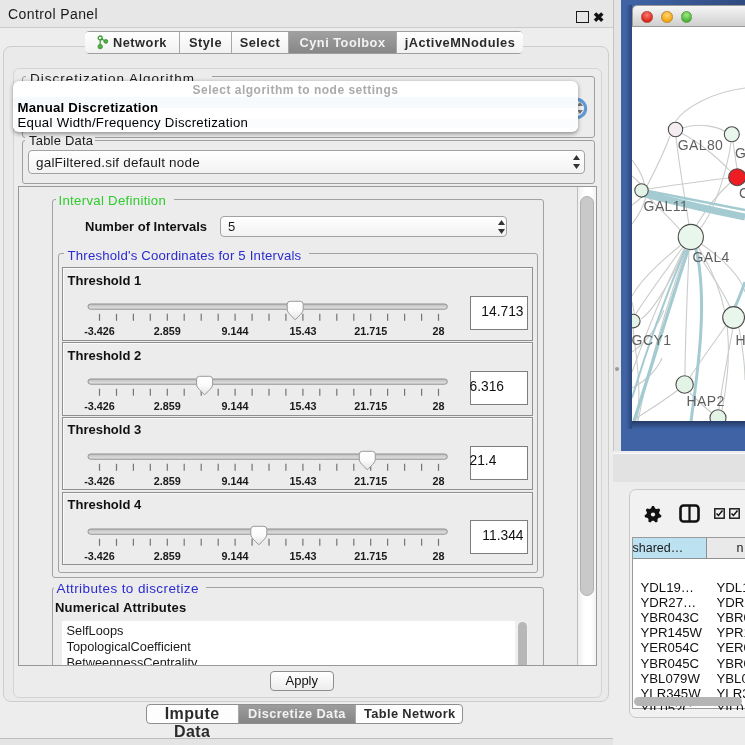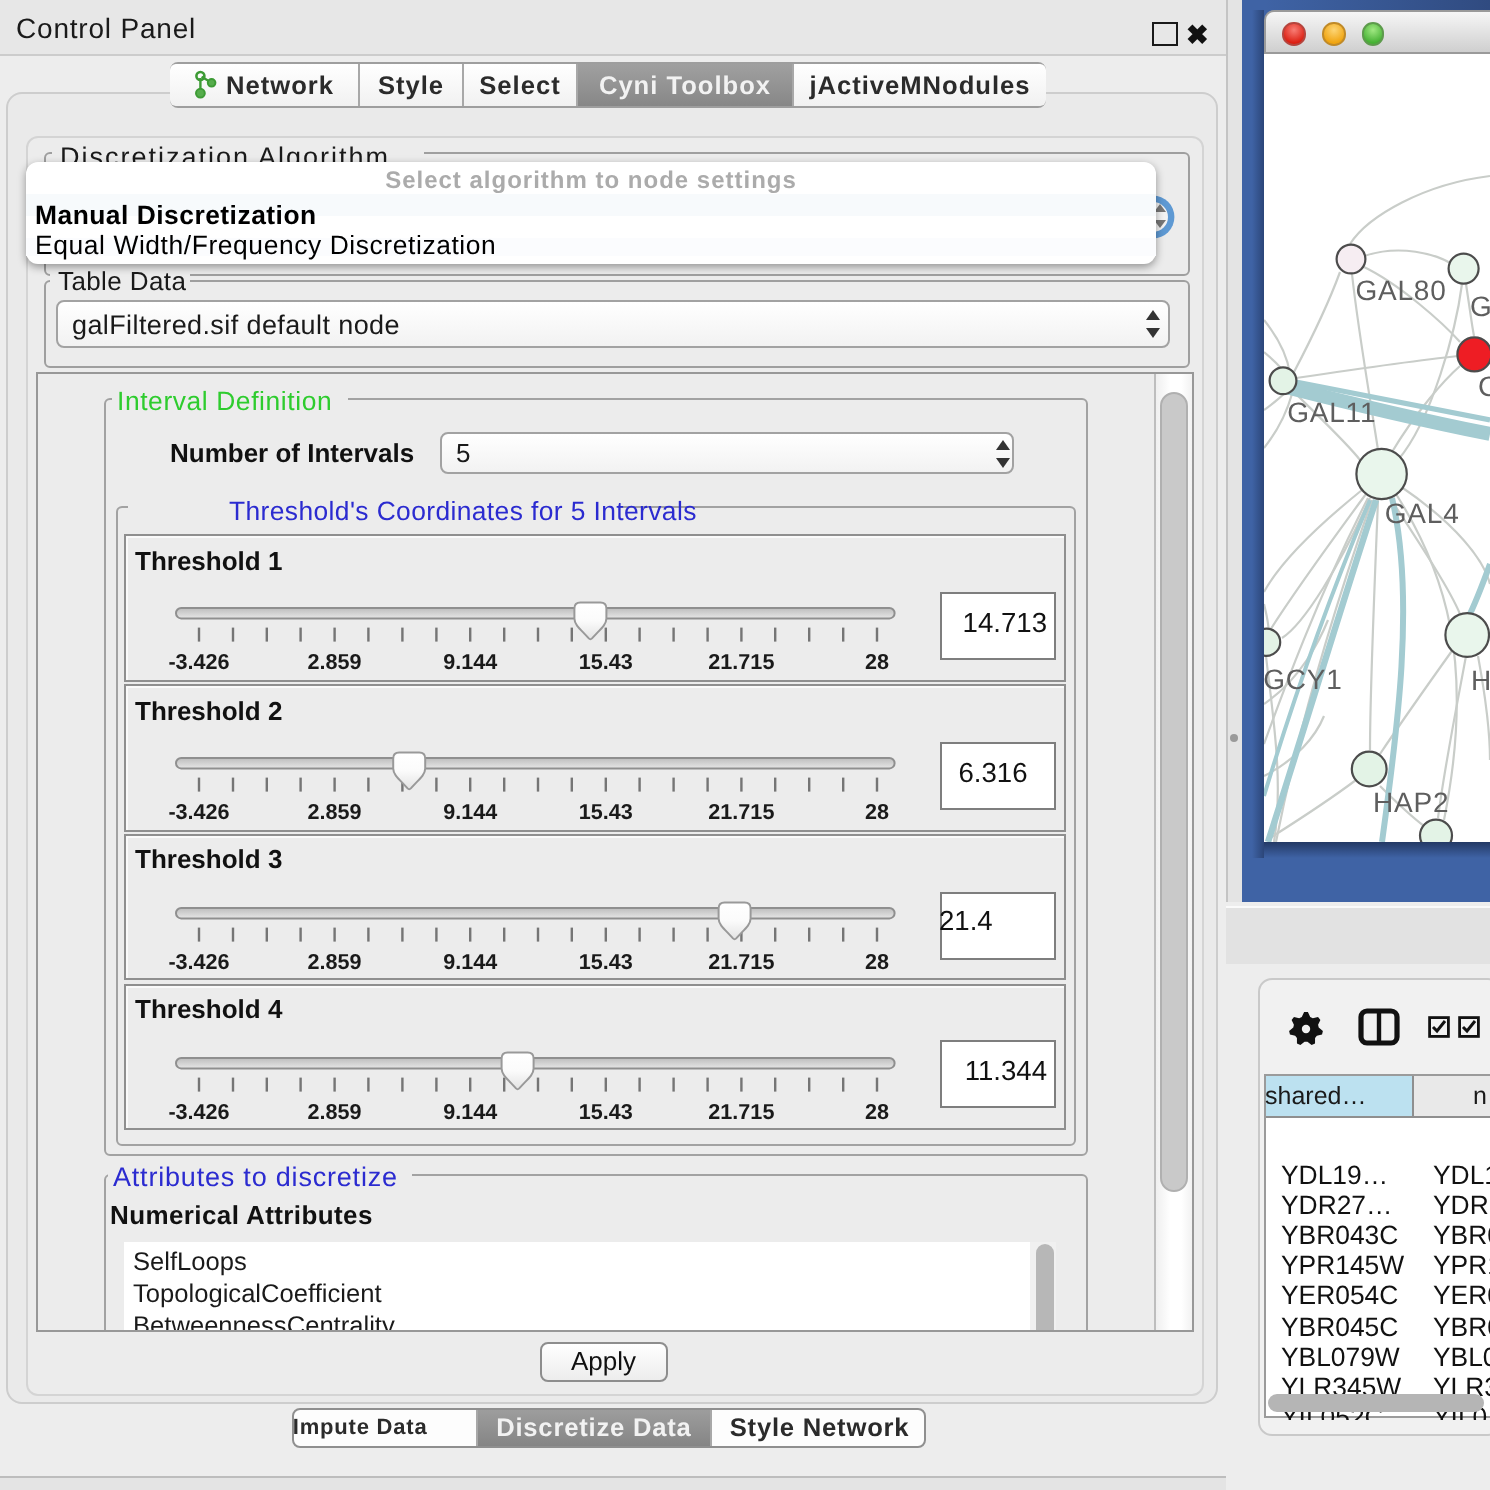--- a/index.html
+++ b/index.html
@@ -52,21 +52,21 @@
 <div class="tx" style="left:40.5px;top:6.5px;font-size:13.2px;color:#2ecc2e;font-weight:normal;letter-spacing:0.3px;">Interval Definition</div>
 <div class="tx" style="left:67px;top:32.5px;font-size:13px;color:#111;font-weight:bold;">Number of Intervals</div>
 <div class="abs" style="left:201.5px;top:30px;width:287px;height:21px;background:linear-gradient(#ffffff,#f2f2f2);border:1px solid #a2a2a2;border-radius:4px;box-sizing:border-box;"></div>
 <div class="tx" style="left:210px;top:33px;font-size:13px;color:#1a1a1a;font-weight:normal;">5</div>
 <svg class="abs" style="left:479px;top:32.5px" width="9" height="16" viewBox="0 0 9 16">
       <path d="M4.5 1 L8 6 L1 6 Z" fill="#333"></path>
       <path d="M4.5 15 L8 10 L1 10 Z" fill="#333"></path>
     </svg>
 <div class="abs" style="left:40.3px;top:67.4px;width:477.49999999999994px;height:317.6px;border:1px solid #a2a2a2;border-radius:3px;"></div>
 <div class="abs" style="left:46px;top:61.5px;width:245px;height:13px;background:#ececec;"></div>
-<div class="tx" style="left:49.5px;top:61.5px;font-size:13.2px;color:#2b2bd0;font-weight:normal;letter-spacing:0.2px;margin-left:47px;">Threshold's Coordinates for 5 Intervals</div>
+<div class="tx" style="left:49.5px;top:61.5px;font-size:13.2px;color:#2b2bd0;font-weight:normal;letter-spacing:0.2px;">Threshold's Coordinates for 5 Intervals</div>
 <div class="abs" style="left:44px;top:81.19999999999999px;width:470.70000000000005px;height:73.6px;border:1px solid #8f8f8f;background:#ececec;box-shadow:inset 1px 1px 0 #fafafa;box-sizing:border-box;"></div>
 <div class="tx" style="left:49.5px;top:86.69999999999999px;font-size:13px;color:#111;font-weight:bold;">Threshold 1</div>
 <svg class="abs" style="left:50px;top:107.19999999999999px" width="385" height="47" viewBox="0 0 385 47">
       <defs>
         <linearGradient id="tg" x1="0" y1="0" x2="0" y2="1">
           <stop offset="0" stop-color="#ffffff"></stop>
           <stop offset="0.5" stop-color="#fbfbfb"></stop>
           <stop offset="1" stop-color="#e3e3e3"></stop>
         </linearGradient>
       </defs>
@@ -148,21 +148,21 @@
       <text x="99.3" y="41.5" font-size="10.8" font-weight="bold" fill="#1a1a1a" text-anchor="middle" font-family="Liberation Sans,sans-serif">2.859</text>
       <text x="167.1" y="41.5" font-size="10.8" font-weight="bold" fill="#1a1a1a" text-anchor="middle" font-family="Liberation Sans,sans-serif">9.144</text>
       <text x="234.9" y="41.5" font-size="10.8" font-weight="bold" fill="#1a1a1a" text-anchor="middle" font-family="Liberation Sans,sans-serif">15.43</text>
       <text x="302.7" y="41.5" font-size="10.8" font-weight="bold" fill="#1a1a1a" text-anchor="middle" font-family="Liberation Sans,sans-serif">21.715</text>
       <text x="370.5" y="41.5" font-size="10.8" font-weight="bold" fill="#1a1a1a" text-anchor="middle" font-family="Liberation Sans,sans-serif">28</text>
       <g transform="translate(136.6,7.8)">
         <path d="M -8 3.5 Q -8 0.5 -5 0.5 L 5 0.5 Q 8 0.5 8 3.5 L 8 8.5 C 8 11 6 13 3.5 15.5 L 0.8 18.4 Q 0 19.2 -0.8 18.4 L -3.5 15.5 C -6 13 -8 11 -8 8.5 Z" fill="url(#tg)" stroke="#999999" stroke-width="1"></path>
       </g>
     </svg>
 <div class="abs" style="left:451.5px;top:184.8px;width:58px;height:34px;background:#fff;border:1px solid #7e7e7e;box-sizing:border-box;"></div>
-<div class="tx" style="left:451.5px;top:192.5px;width:54px;text-align:center;font-size:13.8px;color:#111;">6.316</div>
+<div class="tx" style="left:451.5px;top:192.5px;width:54px;text-align:left;font-size:13.8px;color:#111;">6.316</div>
 <div class="abs" style="left:44px;top:230.8px;width:470.70000000000005px;height:73.6px;border:1px solid #8f8f8f;background:#ececec;box-shadow:inset 1px 1px 0 #fafafa;box-sizing:border-box;"></div>
 <div class="tx" style="left:49.5px;top:236.3px;font-size:13px;color:#111;font-weight:bold;">Threshold 3</div>
 <svg class="abs" style="left:50px;top:256.8px" width="385" height="47" viewBox="0 0 385 47">
       <defs>
         <linearGradient id="tg" x1="0" y1="0" x2="0" y2="1">
           <stop offset="0" stop-color="#ffffff"></stop>
           <stop offset="0.5" stop-color="#fbfbfb"></stop>
           <stop offset="1" stop-color="#e3e3e3"></stop>
         </linearGradient>
       </defs>
@@ -258,23 +258,23 @@
 <div class="tx" style="left:37px;top:413.5px;font-size:13px;color:#111;font-weight:bold;letter-spacing:0.2px;">Numerical Attributes</div>
 <div class="abs" style="left:44px;top:434.5px;width:453px;height:60px;background:#ffffff;"></div>
 <div class="tx" style="left:48.5px;top:436.5px;font-size:12.8px;color:#1a1a1a;font-weight:normal;">SelfLoops</div>
 <div class="tx" style="left:48.5px;top:452.5px;font-size:12.8px;color:#1a1a1a;font-weight:normal;">TopologicalCoefficient</div>
 <div class="tx" style="left:48.5px;top:468.5px;font-size:12.8px;color:#1a1a1a;font-weight:normal;">BetweennessCentrality</div>
 <div class="abs" style="left:497px;top:434.5px;width:13px;height:60px;background:#f0f0f0;"></div>
 <div class="abs" style="left:500px;top:435.5px;width:9px;height:60px;background:#b7b7b7;border-radius:4.5px 4.5px 0 0;"></div>
 </div>
 <div class="abs" style="left:269.5px;top:671px;width:64.5px;height:19.5px;background:linear-gradient(#ffffff,#ededed);border:1px solid #8d8d8d;border-radius:4px;box-sizing:border-box;text-align:center;line-height:18px;font-size:13px;color:#111;">Apply</div>
 <div class="abs" style="left:146.4px;top:703.8px;width:317.1px;height:20px;background:#fdfdfd;border:1px solid #8f8f8f;border-radius:4px;box-sizing:border-box;"></div>
-<div class="abs" style="left:146.4px;top:704.8px;width:92.4px;height:18px;border-right:1px solid #a8a8a8;border-radius:3px 0 0 3px;box-sizing:border-box;line-height:18px;font-size:11px;color:#2b2b2b;font-weight:bold;letter-spacing:0.4px;">Impute Data</div>
+<div class="abs" style="left:146.4px;top:704.8px;width:92.4px;height:18px;border-right:1px solid #a8a8a8;border-radius:3px 0 0 3px;box-sizing:border-box;text-align:center;line-height:18px;font-size:16px;color:#2b2b2b;font-weight:bold;letter-spacing:0.4px;">Impute Data</div>
 <div class="abs" style="left:238.8px;top:704.8px;width:117.30000000000001px;height:18px;background:linear-gradient(#9d9d9d,#858585);border-right:1px solid #a8a8a8;box-sizing:border-box;text-align:center;line-height:18px;font-size:12.8px;color:#f2f2f2;font-weight:bold;letter-spacing:0.4px;">Discretize Data</div>
-<div class="abs" style="left:356.1px;top:704.8px;width:107.39999999999998px;height:18px;border-radius:0 3px 3px 0;box-sizing:border-box;text-align:center;line-height:18px;font-size:12.8px;color:#2b2b2b;font-weight:bold;letter-spacing:0.4px;">Style Network</div>
+<div class="abs" style="left:356.1px;top:704.8px;width:107.39999999999998px;height:18px;border-radius:0 3px 3px 0;box-sizing:border-box;text-align:center;line-height:18px;font-size:12.8px;color:#2b2b2b;font-weight:bold;letter-spacing:0.4px;">Table Network</div>
 <div class="abs" style="left:13px;top:80.5px;width:565px;height:51px;background:#ffffff;border-radius:6px;box-shadow:0 1.5px 4px rgba(0,0,0,0.38);"></div>
 <div class="abs" style="left:13px;top:96.5px;width:565px;height:11px;background:#f7fafc;"></div>
 <div class="abs" style="left:13px;top:119px;width:565px;height:9px;background:#fbfcfe;"></div>
 <div class="tx" style="left:13px;top:82.5px;width:565px;text-align:center;font-size:12px;color:#ababab;font-weight:bold;letter-spacing:0.5px;">Select algorithm to node settings</div>
 <div class="tx" style="left:17.5px;top:99.8px;font-size:13.2px;color:#000;font-weight:bold;letter-spacing:0.25px;">Manual Discretization</div>
 <div class="tx" style="left:17.5px;top:115.2px;font-size:13.2px;color:#000;font-weight:normal;letter-spacing:0.3px;">Equal Width/Frequency Discretization</div>
 <div class="abs" style="left:615px;top:367px;width:4px;height:4px;border-radius:50%;background:#9a9a9a;"></div>
 <div class="abs" style="left:621px;top:0;width:124px;height:451px;background:#3f63a5;"></div>
 <div class="abs" style="left:632px;top:0px;width:113px;height:8px;background:linear-gradient(90deg,rgba(0,0,0,0) , rgba(20,30,60,0.35));"></div>
 <div class="abs" style="left:632px;top:5px;width:113px;height:22px;background:linear-gradient(#f6f6f6,#cfcfcf);border:1px solid #9a9a9a;border-right:none;border-radius:5px 0 0 0;box-sizing:border-box;"></div>

